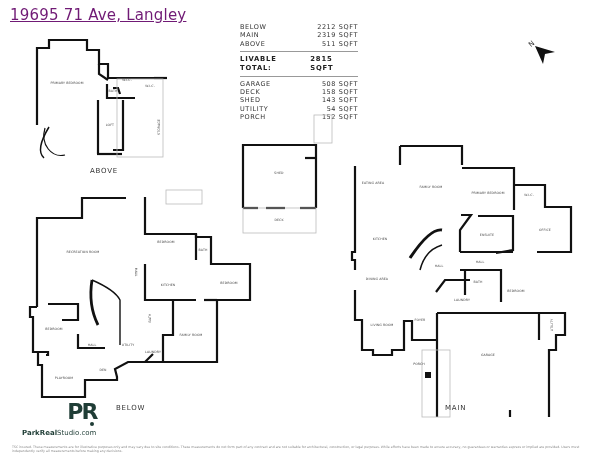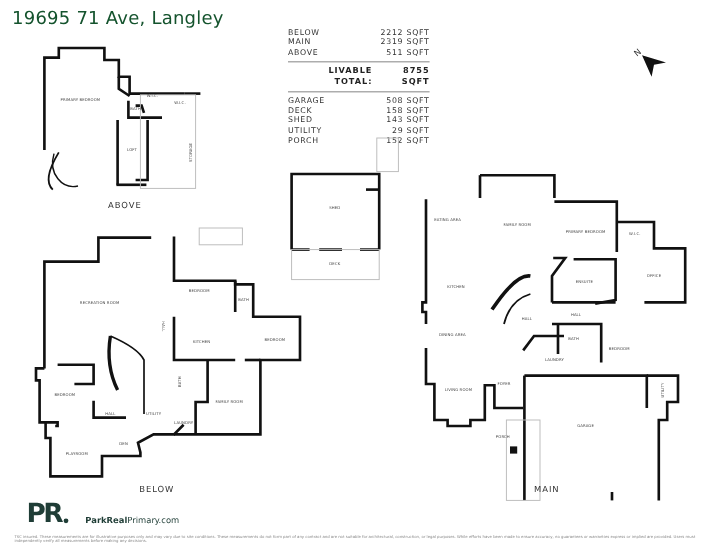--- a/index.html
+++ b/index.html
@@ -1,33 +1,33 @@
 <!DOCTYPE html>
 <html><head>
 <meta charset="utf-8">
 <style>
   html, body { margin: 0; padding: 0; }
   body { width: 600px; height: 463px; background: #ffffff; position: relative; overflow: hidden; font-family: "DejaVu Sans", sans-serif; color: #222; }
-  .title { position: absolute; left: 10px; top: 6px; font-size: 15px; color: #14532d; letter-spacing: 0.2px; }
+  .title { position: absolute; left: 10px; top: 6px; font-size: 15px; color: #701a75; letter-spacing: 0.2px; text-decoration: underline; }
   .area-table { position: absolute; left: 240px; top: 23px; width: 118px; font-size: 6.5px; letter-spacing: 0.6px; color: #333; }
   .area-row { display: flex; justify-content: space-between; line-height: 8.3px; }
   .area-row .v { text-align: center; }
   .area-sep { border-top: 1.2px solid #999; margin: 3px 0 3px 0; }
-  .area-total { display: flex; justify-content: space-between; font-weight: bold; font-size: 6.8px; letter-spacing: 0.8px; color: #222; line-height: 9px; text-align: right; }
+  .area-total { display: flex; justify-content: space-between; font-weight: bold; font-size: 6.8px; letter-spacing: 0.8px; color: #222; line-height: 9px; }
   .compass { position: absolute; left: 529px; top: 40px; width: 30px; height: 30px; }
   .compass-n { position: absolute; left: 0; top: 0; font-size: 7px; color: #333; transform: rotate(-40deg); }
   .plans { position: absolute; left: 0; top: 0; width: 600px; height: 463px; }
   .level-label { position: absolute; font-size: 7px; letter-spacing: 0.8px; color: #333; }
   .room { position: absolute; font-size: 3.2px; line-height: 4px; text-align: center; color: #444; white-space: nowrap; transform: translateX(-50%); }
   .room .n { text-transform: uppercase; letter-spacing: 0.1px; }
-  .logo { position: absolute; left: 22px; top: 419px; display: flex; align-items: flex-end; }
+  .logo { position: absolute; left: 22px; top: 402px; display: flex; align-items: flex-end; flex-direction: column; }
   .logo-mark { font-family: "DejaVu Sans", sans-serif; font-weight: bold; font-size: 22px; color: #1f3d36; letter-spacing: -2px; line-height: 20px; }
   .logo-dot { width: 4px; height: 4px; background: #1f3d36; border-radius: 50%; margin: 0 2px 3px 2px; }
   .logo-text { font-size: 7px; color: #1f3d36; margin-bottom: 1px; }
-  .logo-text b { font-weight: bold; margin-left: 12px; }
+  .logo-text b { font-weight: bold; }
   .disclaimer { position: absolute; left: 12px; top: 445px; width: 578px; font-size: 3.2px; line-height: 4.2px; color: #888; }
 </style>
 </head>
 <body>
 
 <div class="title">19695 71 Ave, Langley</div>
 
 <div class="area-table">
   <div class="area-row">
       <span>BELOW</span>
@@ -37,38 +37,38 @@
       <span>MAIN</span>
       <span class="v">2319 SQFT</span>
     </div>
   <div class="area-row">
       <span>ABOVE</span>
       <span class="v">511 SQFT</span>
     </div>
   <div class="area-sep"></div>
   <div class="area-total">
       <span>LIVABLE TOTAL:</span>
-      <span>8755 SQFT</span>
+      <span>2815 SQFT</span>
     </div>
   <div class="area-sep"></div>
   <div class="area-row">
       <span>GARAGE</span>
       <span class="v">508 SQFT</span>
     </div>
   <div class="area-row">
       <span>DECK</span>
       <span class="v">158 SQFT</span>
     </div>
   <div class="area-row">
       <span>SHED</span>
       <span class="v">143 SQFT</span>
     </div>
   <div class="area-row">
       <span>UTILITY</span>
-      <span class="v">29 SQFT</span>
+      <span class="v">54 SQFT</span>
     </div>
   <div class="area-row">
       <span>PORCH</span>
       <span class="v">152 SQFT</span>
     </div>
 </div>
 
 <div class="compass">
   <span class="compass-n">N</span>
   <svg width="30" height="30" viewBox="0 0 30 30" style="position:absolute;left:0;top:0">
@@ -191,16 +191,16 @@
 <div class="room" style="left:462px;top:298px"><span class="n">Laundry</span></div>
 <div class="room" style="left:382px;top:323px"><span class="n">Living Room</span></div>
 <div class="room" style="left:420px;top:318px"><span class="n">Foyer</span></div>
 <div class="room" style="left:419px;top:362px"><span class="n">Porch</span></div>
 <div class="room" style="left:488px;top:353px"><span class="n">Garage</span></div>
 <div class="room" style="left:552px;top:323px;transform:translateX(-50%) rotate(-90deg)"><span class="n">Utility</span></div>
 
 <div class="logo">
   <span class="logo-mark">PR</span>
   <span class="logo-dot"></span>
-  <span class="logo-text"><b>ParkReal</b><span>Primary.com</span></span>
+  <span class="logo-text"><b>ParkReal</b><span>Studio.com</span></span>
 </div>
 
 <div class="disclaimer">TSC insured. These measurements are for illustrative purposes only and may vary due to site conditions. These measurements do not form part of any contract and are not suitable for architectural, construction, or legal purposes. While efforts have been made to ensure accuracy, no guarantees or warranties express or implied are provided. Users must independently verify all measurements before making any decisions.</div>
 
 </body></html>

